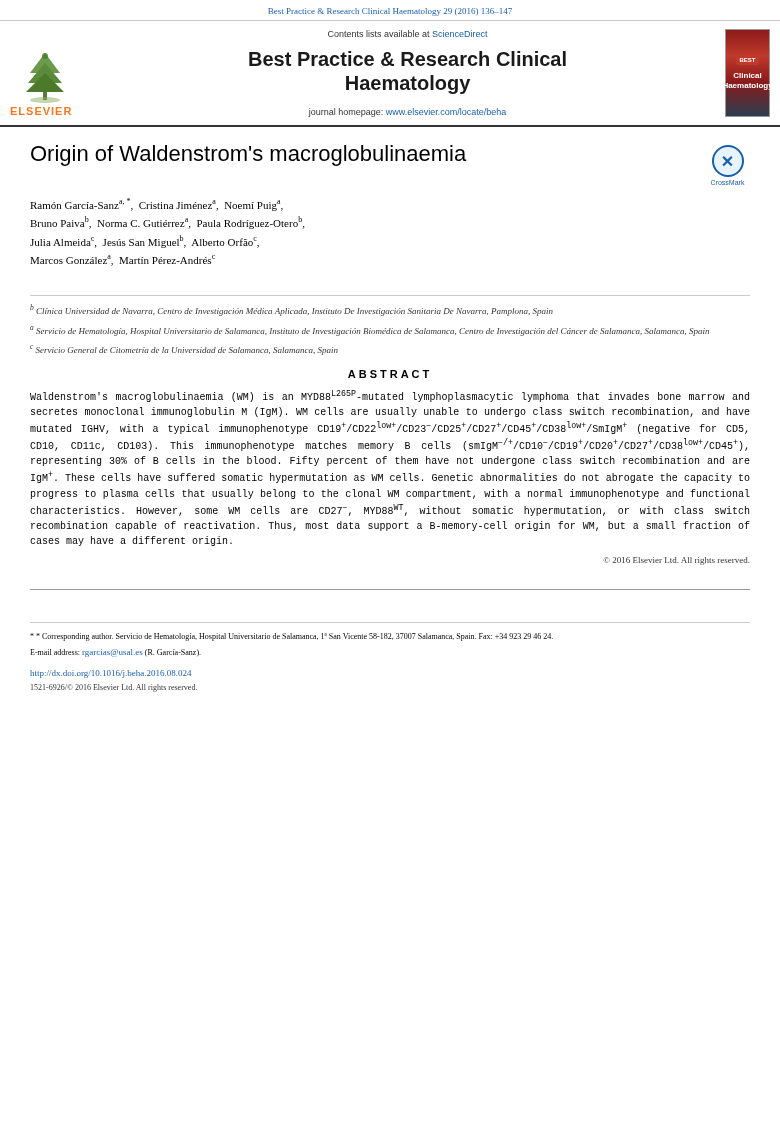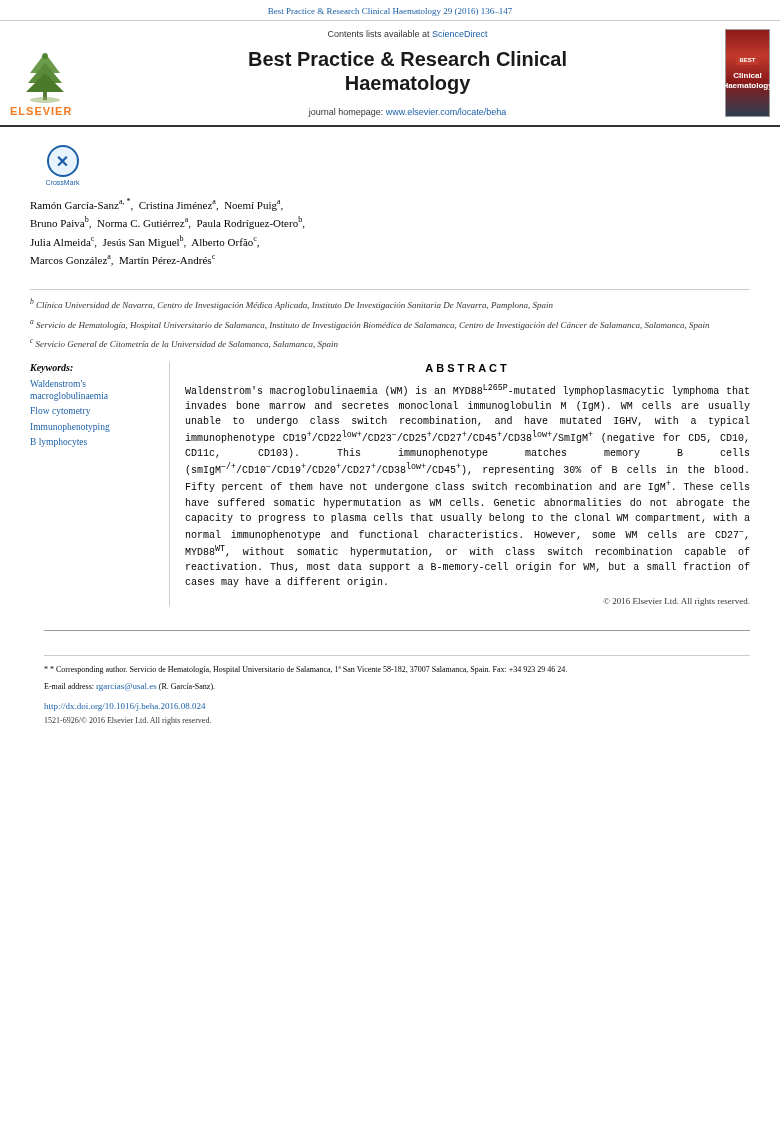--- a/index.html
+++ b/index.html
@@ -149,21 +149,21 @@
       font-weight: bold;
     }
     .crossmark-label {
       font-size: 7px;
       color: #1a5fa8;
       font-family: Arial, sans-serif;
       margin-top: 2px;
     }
     .authors {
       font-size: 11px;
-      margin-bottom: 20px;
+      margin-bottom: 26px;
       line-height: 1.6;
     }
     .author-name {
       color: #000;
     }
     .sup {
       font-size: 8px;
       vertical-align: super;
     }
     .affiliations {
@@ -223,22 +223,22 @@
       font-family: Liberation Mono, monospace;
     }
     .copyright-line {
       text-align: right;
       font-size: 9px;
       margin-top: 6px;
       color: #333;
     }
     .footer-section {
       border-top: 1px solid #999;
-      margin: 10px 30px 0 44px;
-      padding-top: 16px;
+      margin: 10px 30px 0 30px;
+      padding-top: 24px;
     }
     .footnote-line {
       font-size: 8px;
       margin-bottom: 4px;
       line-height: 1.4;
     }
     .footnote-marker {
       font-size: 8px;
     }
     .doi-link {
@@ -301,20 +301,21 @@
     <div class="best-badge">BEST</div>
     <div class="cover-title">Clinical
 Haematology</div>
   </div>
 
 </div>
 
 <div class="article-content">
 
   <div class="article-title-row">
+    <h1 class="article-title">Origin of Waldenstrom's macroglobulinaemia</h1>
     <div class="crossmark">
       <div class="crossmark-circle">
         <span class="crossmark-x">✕</span>
       </div>
       <div class="crossmark-label">CrossMark</div>
     </div>
   </div>
 
   <div class="authors">
     <span class="author-name">Ramón García-Sanz</span><sup class="sup">a, *</sup>,&nbsp;
@@ -337,27 +338,20 @@
     <div class="affil-item">
       <sup>a</sup> <span>Servicio de Hematología, Hospital Universitario de Salamanca, Instituto de Investigación Biomédica de Salamanca, Centro de Investigación del Cáncer de Salamanca, Salamanca, Spain</span>
     </div>
     <div class="affil-item">
       <sup>c</sup> <span>Servicio General de Citometría de la Universidad de Salamanca, Salamanca, Spain</span>
     </div>
   </div>
 
   <div class="main-section">
 
-    <div class="keywords-col">
-      <div class="keywords-title">Keywords:</div>
-      <div class="keyword-item">Waldenstrom's macroglobulinaemia</div>
-      <div class="keyword-item">Flow cytometry</div>
-      <div class="keyword-item">Immunophenotyping</div>
-      <div class="keyword-item">B lymphocytes</div>
-    </div>
 
     <div class="abstract-col">
       <div class="abstract-heading">ABSTRACT</div>
       <div class="abstract-text">
         <p>Waldenstrom's macroglobulinaemia (WM) is an MYD88<sup>L265P</sup>-mutated lymphoplasmacytic lymphoma that invades bone marrow and secretes monoclonal immunoglobulin M (IgM). WM cells are usually unable to undergo class switch recombination, and have mutated IGHV, with a typical immunophenotype CD19<sup>+</sup>/CD22<sup>low+</sup>/CD23<sup>−</sup>/CD25<sup>+</sup>/CD27<sup>+</sup>/CD45<sup>+</sup>/CD38<sup>low+</sup>/SmIgM<sup>+</sup> (negative for CD5, CD10, CD11c, CD103). This immunophenotype matches memory B cells (smIgM<sup>−/+</sup>/CD10<sup>−</sup>/CD19<sup>+</sup>/CD20<sup>+</sup>/CD27<sup>+</sup>/CD38<sup>low+</sup>/CD45<sup>+</sup>), representing 30% of B cells in the blood. Fifty percent of them have not undergone class switch recombination and are IgM<sup>+</sup>. These cells have suffered somatic hypermutation as WM cells. Genetic abnormalities do not abrogate the capacity to progress to plasma cells that usually belong to the clonal WM compartment, with a normal immunophenotype and functional characteristics. However, some WM cells are CD27<sup>−</sup>, MYD88<sup>WT</sup>, without somatic hypermutation, or with class switch recombination capable of reactivation. Thus, most data support a B-memory-cell origin for WM, but a small fraction of cases may have a different origin.</p>
       </div>
       <div class="copyright-line">© 2016 Elsevier Ltd. All rights reserved.</div>
     </div>
 
   </div>

